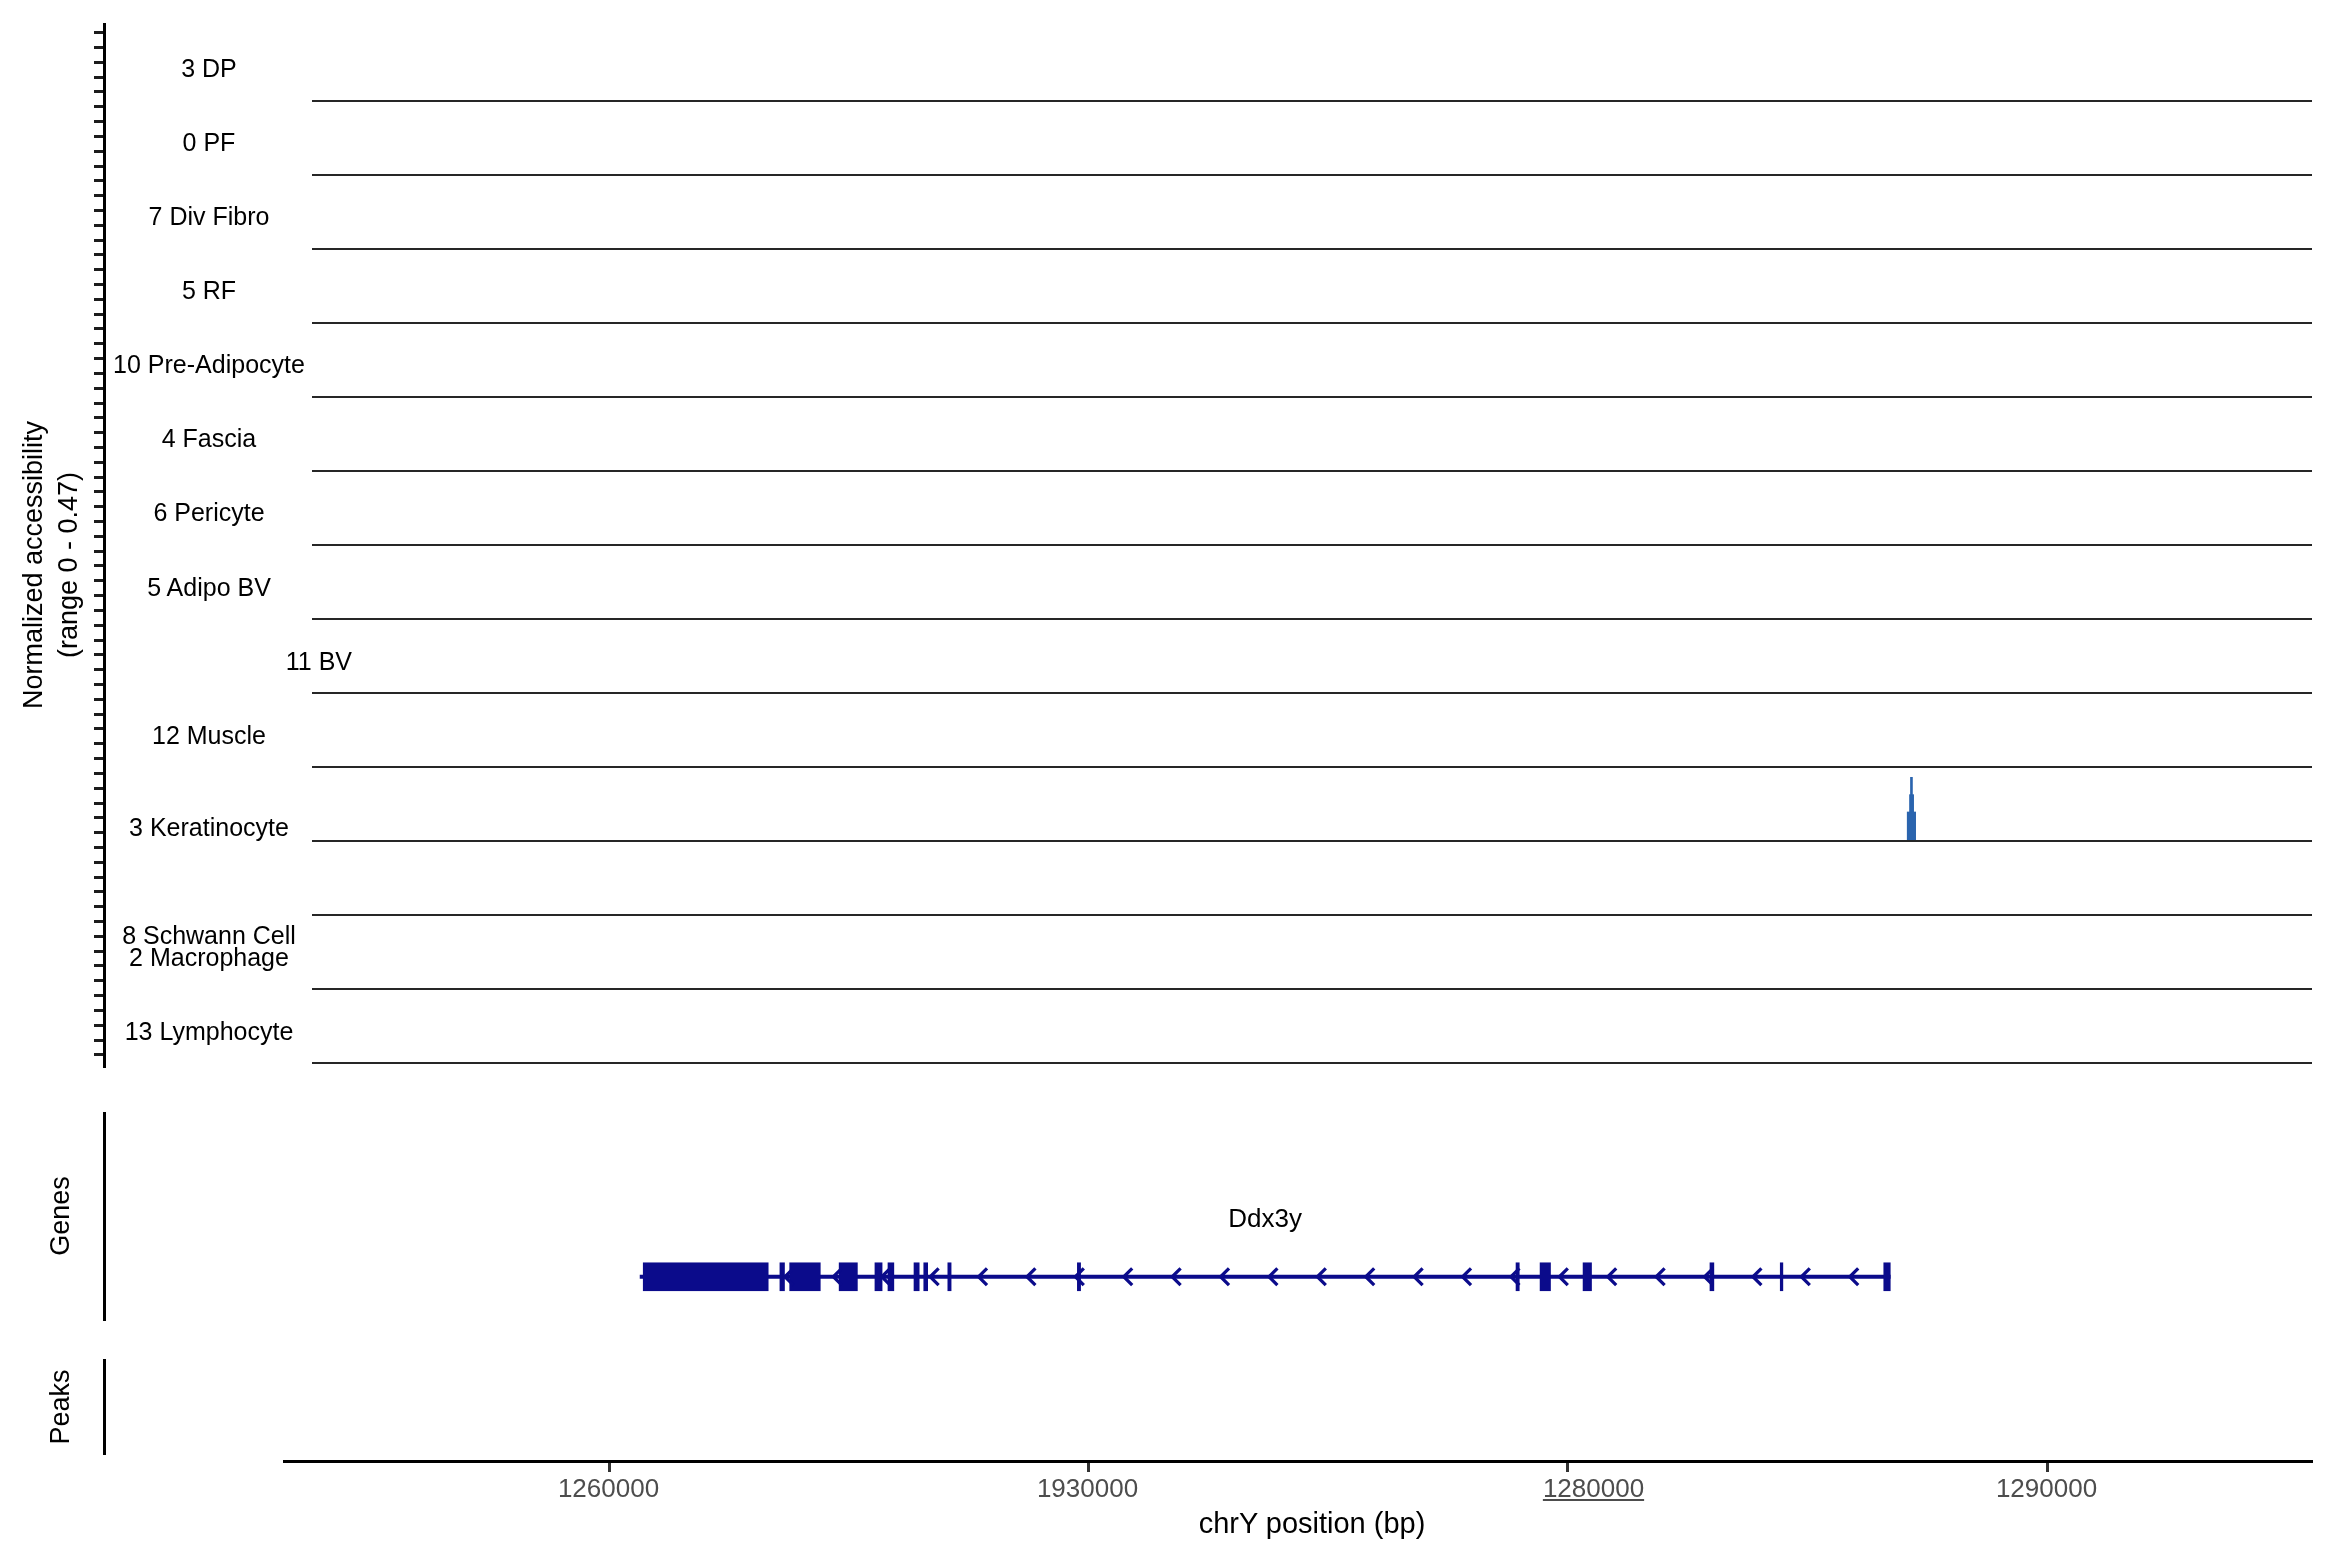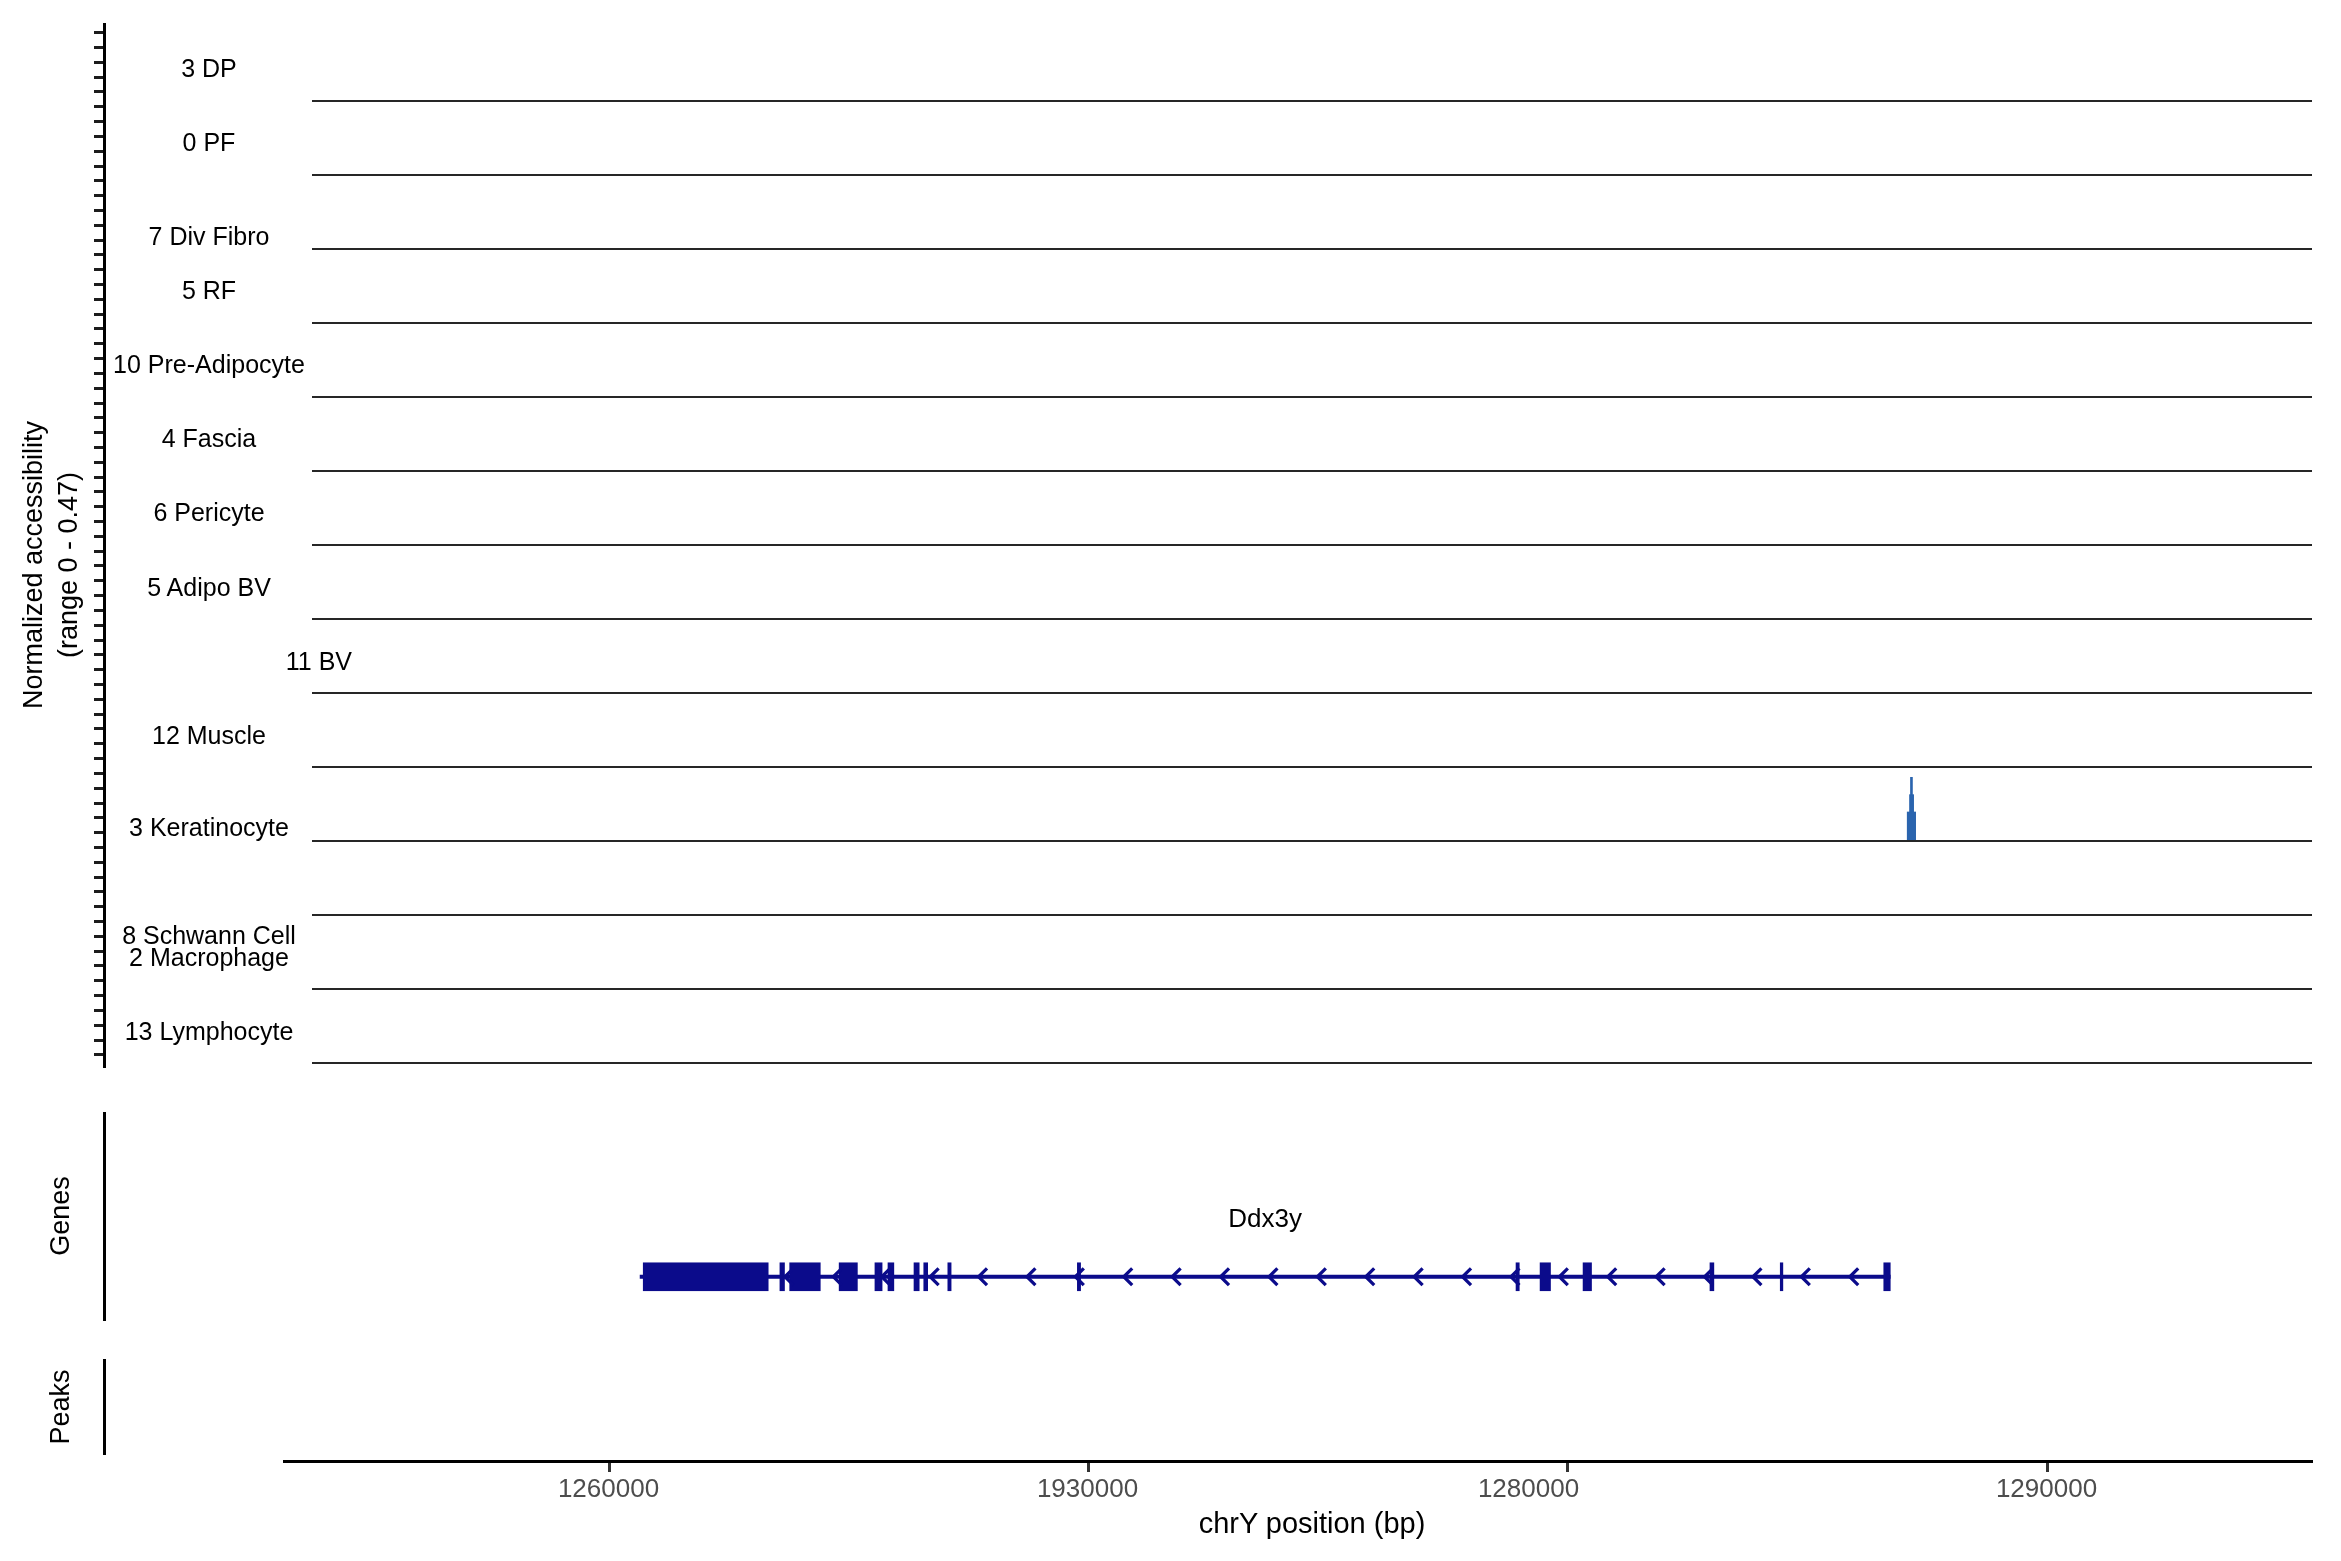--- a/index.html
+++ b/index.html
@@ -118,21 +118,21 @@
       <div class="sep" style="left: 312px; top: 692px; width: 2000px;"></div>
       <div class="sep" style="left: 312px; top: 766px; width: 2000px;"></div>
       <div class="sep" style="left: 312px; top: 840px; width: 2000px;"></div>
       <div class="sep" style="left: 312px; top: 914px; width: 2000px;"></div>
       <div class="sep" style="left: 312px; top: 988px; width: 2000px;"></div>
       <div class="sep" style="left: 312px; top: 1062px; width: 2000px;"></div>
     </div>
   <div>
       <div class="tlabel" style="top: 52px;">3 DP</div>
       <div class="tlabel" style="top: 126px;">0 PF</div>
-      <div class="tlabel" style="top: 200px; margin-top: 20px;">7 Div Fibro</div>
+      <div class="tlabel" style="top: 200px;">7 Div Fibro</div>
       <div class="tlabel" style="top: 274px;">5 RF</div>
       <div class="tlabel" style="top: 348px;">10 Pre-Adipocyte</div>
       <div class="tlabel" style="top: 422px;">4 Fascia</div>
       <div class="tlabel" style="top: 496px; text-align: center;">6 Pericyte</div>
       <div class="tlabel" style="top: 571px;">5 Adipo BV</div>
       <div class="tlabel" style="top: 645px; text-align: right;">11 BV</div>
       <div class="tlabel" style="top: 719px;">12 Muscle</div>
       <div class="tlabel" style="top: 793px; margin-top: 18px;">3 Keratinocyte</div>
       <div class="tlabel" style="top: 919px;">8 Schwann Cell</div>
       <div class="tlabel" style="top: 941px;">2 Macrophage</div>
@@ -197,19 +197,19 @@
   <div class="xaxis"></div>
   <div>
       <div class="xtick" style="left: 608px;"></div>
       <div class="xtick" style="left: 1087px;"></div>
       <div class="xtick" style="left: 1566px;"></div>
       <div class="xtick" style="left: 2046px;"></div>
     </div>
   <div>
       <div class="xticklab" style="left: 609px;">1260000</div>
       <div class="xticklab" style="left: 1088px;">1930000</div>
-      <div class="xticklab" style="left: 1529px;">1280000</div>
+      <div class="xticklab" style="left: 1594px; text-decoration: underline;">1280000</div>
       <div class="xticklab" style="left: 2047px;">1290000</div>
     </div>
   <div class="xtitle" style="left:1312px">chrY position (bp)</div>
 
 </div>
 
 
 </body></html>

